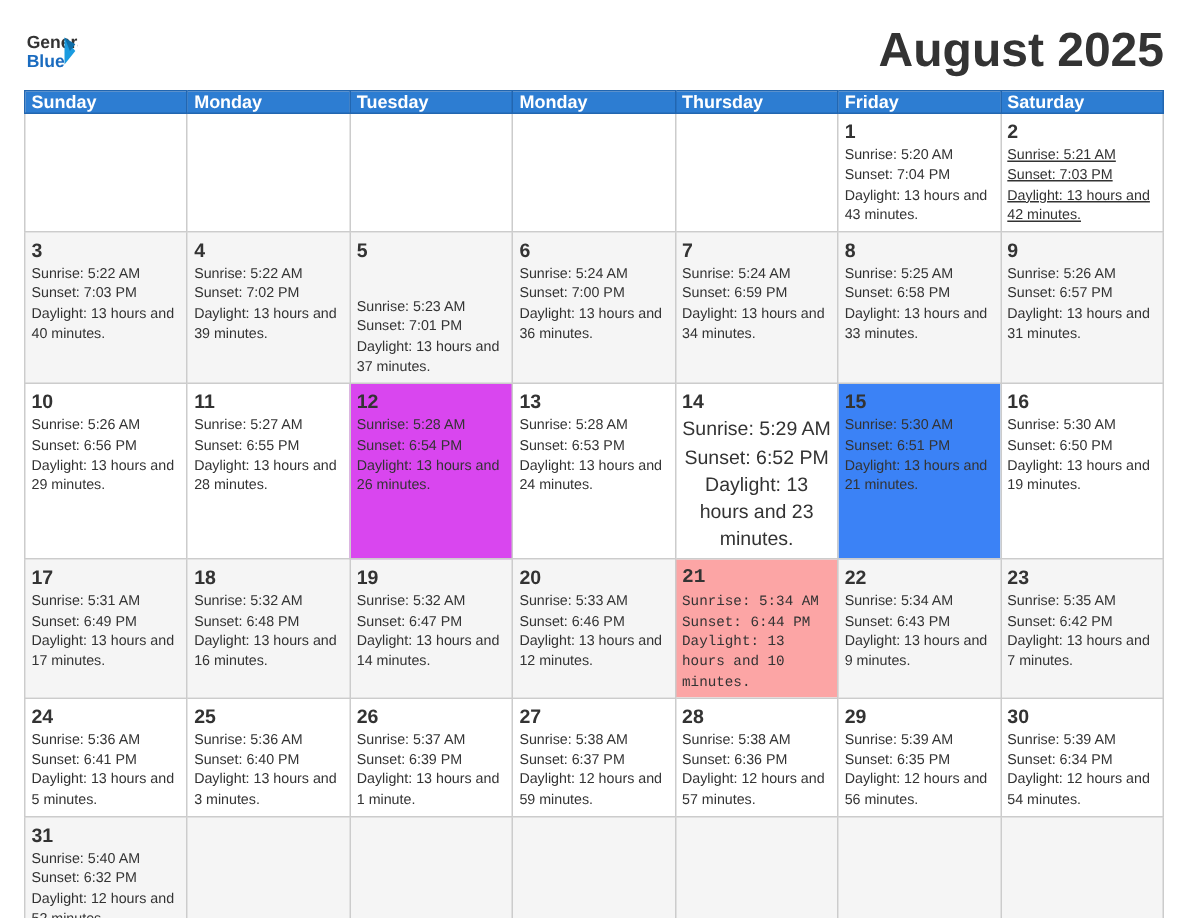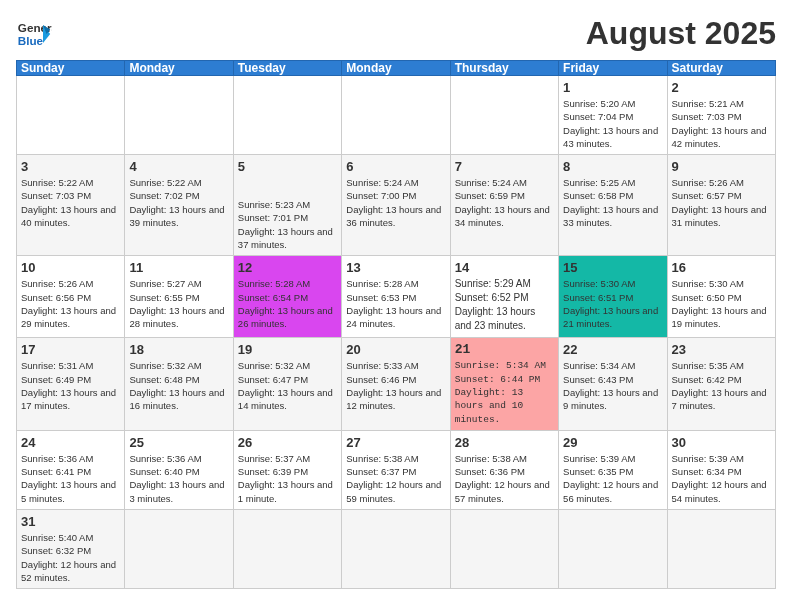--- a/index.html
+++ b/index.html
@@ -105,21 +105,21 @@
         <td style="background: rgb(255, 255, 255); min-height: 70px;"></td>
         <td style="background: rgb(255, 255, 255); min-height: 70px;"></td>
         <td style="background: rgb(255, 255, 255); min-height: 70px;">
           <span class="day-num">1</span>
           <div style="font-size: 9.5px; line-height: 1.4; color: rgb(51, 51, 51); white-space: pre-line;">Sunrise: 5:20 AM
 Sunset: 7:04 PM
 Daylight: 13 hours and 43 minutes.</div>
         </td>
         <td style="background: rgb(255, 255, 255); min-height: 70px;">
           <span class="day-num">2</span>
-          <div style="font-size: 9.5px; line-height: 1.4; color: rgb(51, 51, 51); white-space: pre-line;">Sunrise: 5:21 AM
+          <div style="font-size: 9.5px; line-height: 1.4; color: rgb(51, 51, 51); white-space: pre-line; text-decoration: underline;">Sunrise: 5:21 AM
 Sunset: 7:03 PM
 Daylight: 13 hours and 42 minutes.</div>
         </td>
       </tr>
       <tr>
         <td style="background: rgb(245, 245, 245); min-height: 70px;">
           <span class="day-num">3</span>
           <div style="font-size: 9.5px; line-height: 1.4; color: rgb(51, 51, 51); white-space: pre-line;">Sunrise: 5:22 AM
 Sunset: 7:03 PM
 Daylight: 13 hours and 40 minutes.</div>
@@ -181,25 +181,25 @@
 Daylight: 13 hours and 26 minutes.</div>
         </td>
         <td style="background: rgb(255, 255, 255); min-height: 70px;">
           <span class="day-num">13</span>
           <div style="font-size: 9.5px; line-height: 1.4; color: rgb(51, 51, 51); white-space: pre-line;">Sunrise: 5:28 AM
 Sunset: 6:53 PM
 Daylight: 13 hours and 24 minutes.</div>
         </td>
         <td style="background: rgb(255, 255, 255); min-height: 70px;">
           <span class="day-num">14</span>
-          <div style="font-size: 10px; line-height: 1.4; color: rgb(51, 51, 51); white-space: pre-line;">Sunrise: 5:29 AM
+          <div style="font-size: 13px; line-height: 1.4; color: rgb(51, 51, 51); white-space: pre-line; text-align: center;">Sunrise: 5:29 AM
 Sunset: 6:52 PM
 Daylight: 13 hours and 23 minutes.</div>
         </td>
-        <td style="background: #14b8a6; min-height: 70px; margin-top: 40px;">
+        <td style="background: #3b82f6; min-height: 70px; margin-top: 40px;">
           <span class="day-num">15</span>
           <div style="font-size: 9.5px; line-height: 1.4; color: rgb(51, 51, 51); white-space: pre-line;">Sunrise: 5:30 AM
 Sunset: 6:51 PM
 Daylight: 13 hours and 21 minutes.</div>
         </td>
         <td style="background: rgb(255, 255, 255); min-height: 70px;">
           <span class="day-num">16</span>
           <div style="font-size: 9.5px; line-height: 1.4; color: rgb(51, 51, 51); white-space: pre-line;">Sunrise: 5:30 AM
 Sunset: 6:50 PM
 Daylight: 13 hours and 19 minutes.</div>

